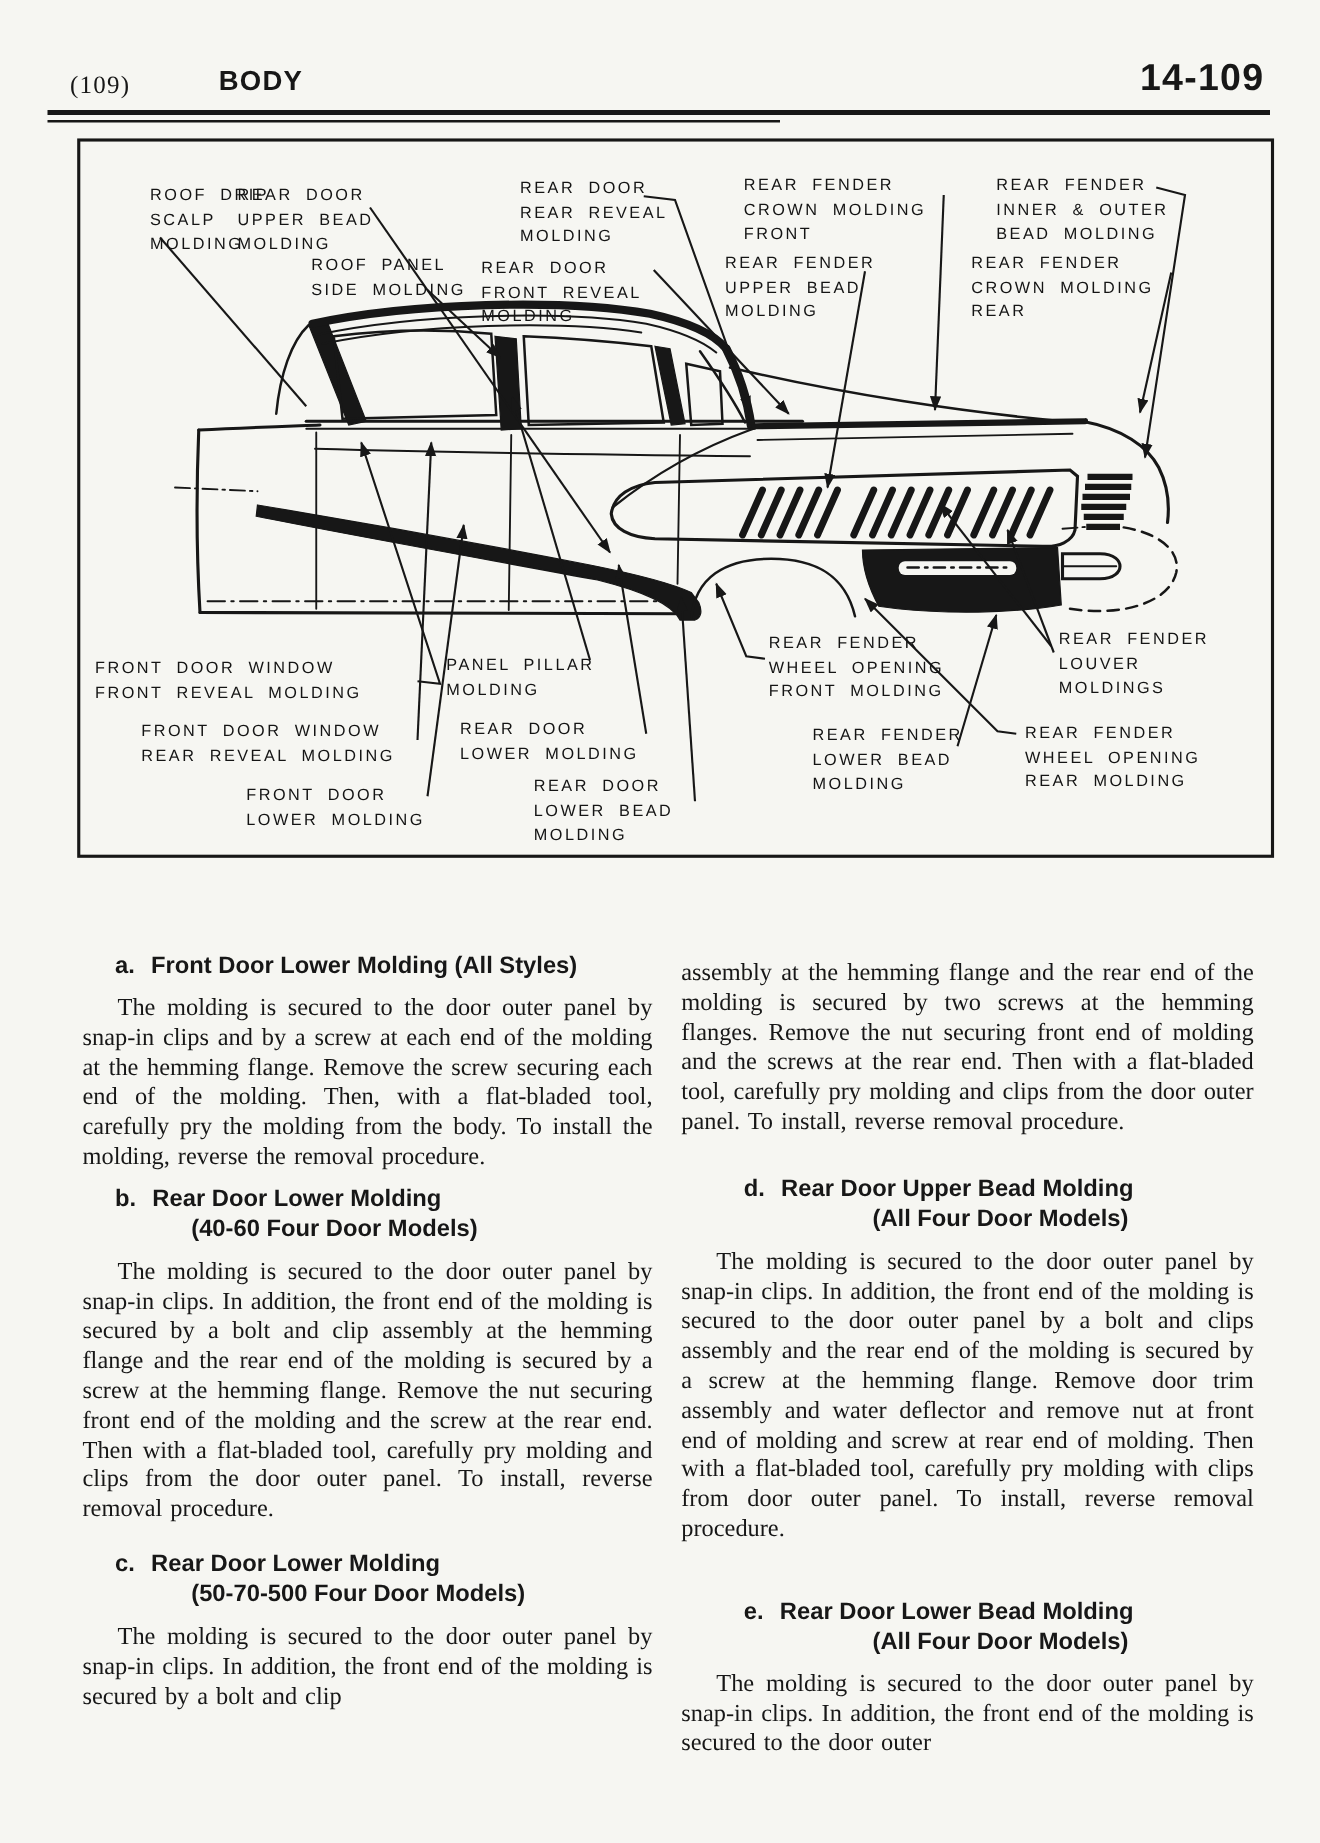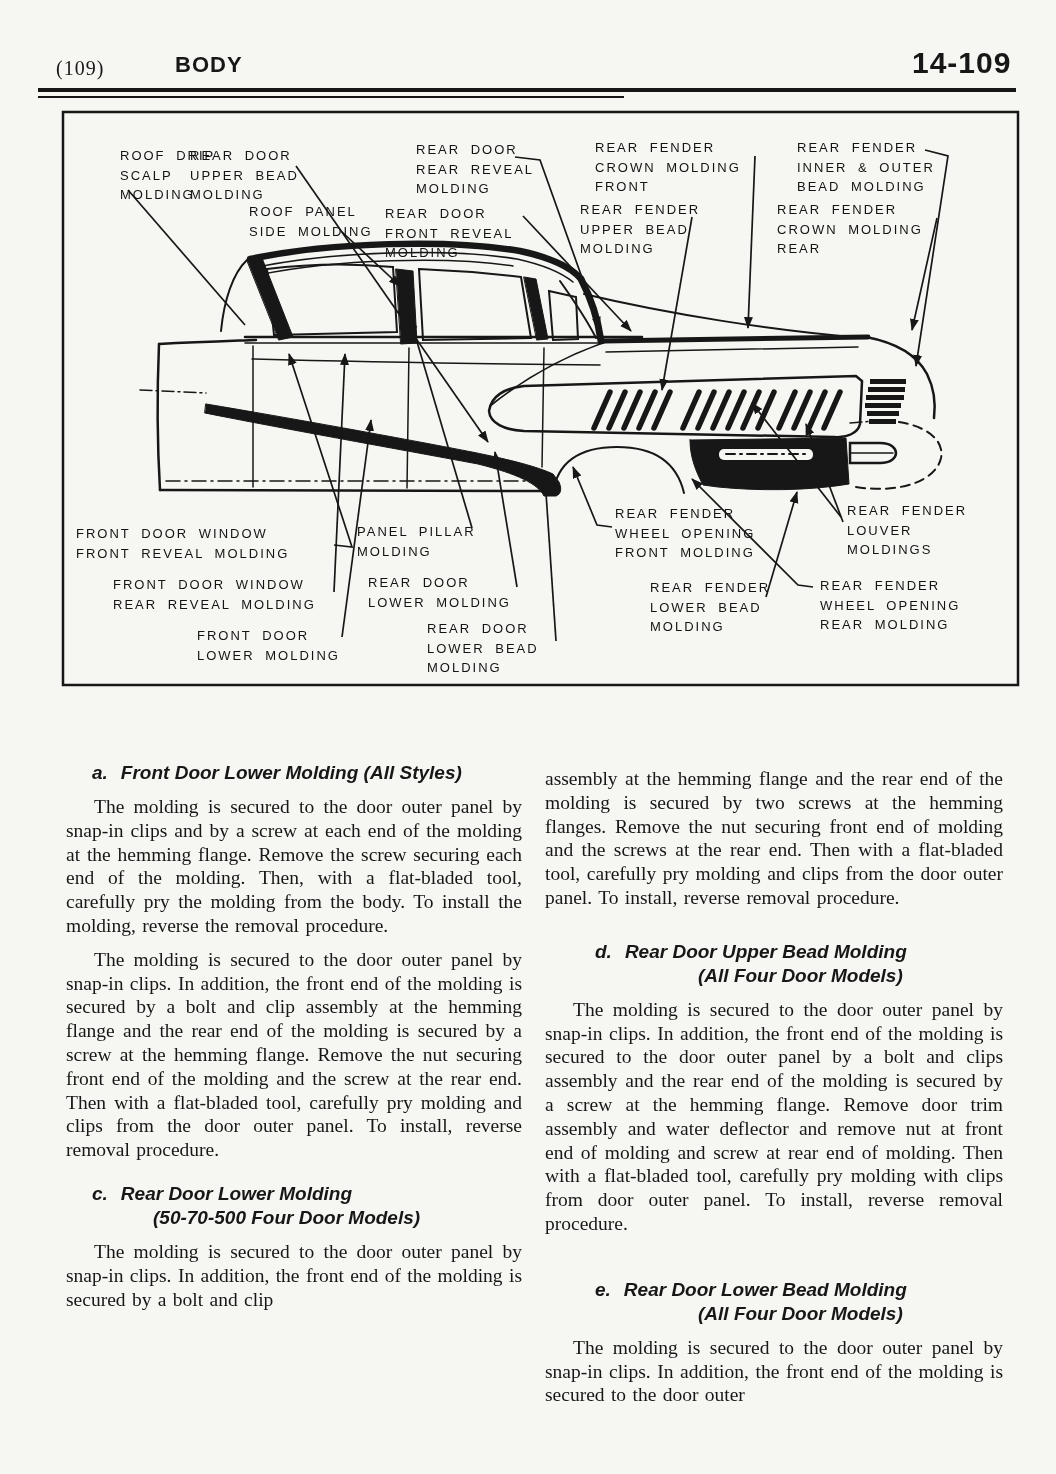--- a/index.html
+++ b/index.html
@@ -18,21 +18,21 @@
   .fig-svg{position:absolute;left:0;top:0;width:1056px;height:740px;}
   .callout{position:absolute;font-family:"Liberation Sans",sans-serif;font-size:13px;line-height:1.5;letter-spacing:2px;word-spacing:5px;white-space:pre-line;color:#141414;}
   .fig-caption{position:absolute;left:160px;top:707px;width:840px;text-align:center;font-family:"Liberation Sans",sans-serif;font-weight:bold;font-size:15.5px;letter-spacing:.4px;}
 
   
   .col{position:absolute;font-size:19.5px;line-height:23.8px;}
   .col-left{left:66px;top:755px;width:456px;}
   .col-right{left:545px;top:752px;width:458px;}
   .body-text{margin:10px 0 0 0;text-align:justify;word-spacing:1.5px;}
   .body-text.indent{text-indent:28px;}
-  .section-head{font-family:"Liberation Sans",sans-serif;font-weight:bold;font-size:19px;line-height:24px;font-style:italic;}
+  .section-head{font-family:"Liberation Sans",sans-serif;font-weight:bold;font-size:19px;line-height:24px;}
   .col-left .section-head{margin:10px 0 0 26px;}
   .col-right .section-head{margin:30px 0 0 50px;}
   .col-left .sec-sub{margin-left:61px;}
   .col-right .sec-sub{margin-left:103px;}
   .sec-label{margin-right:13px;}
   .first-head{margin-top:6px !important;}
   .ehead{margin-top:42px !important;}
 </style>
 </head>
 <body>
@@ -210,20 +210,24 @@
 WHEEL OPENING
 REAR MOLDING</div>
 
 
   <div class="col col-left">
     <div class="section-head first-head">
       <span class="sec-label">a.</span><span>Front Door Lower Molding (All Styles)</span>
     </div>
     <p class="body-text indent">The molding is secured to the door outer panel by snap-in clips and by a screw at each end of the molding at the hemming flange. Remove the screw securing each end of the molding. Then, with a flat-bladed tool, carefully pry the molding from the body. To install the molding, reverse the removal procedure.</p>
 
+    <div class="section-head">
+      <span class="sec-label">b.</span><span>Rear Door Lower Molding</span>
+      <div class="sec-sub">(40-60 Four Door Models)</div>
+    </div>
     <p class="body-text indent">The molding is secured to the door outer panel by snap-in clips. In addition, the front end of the molding is secured by a bolt and clip assembly at the hemming flange and the rear end of the molding is secured by a screw at the hemming flange. Remove the nut securing front end of the molding and the screw at the rear end. Then with a flat-bladed tool, carefully pry molding and clips from the door outer panel. To install, reverse removal procedure.</p>
 
     <div class="section-head" style="margin-top:20px;">
       <span class="sec-label">c.</span><span>Rear Door Lower Molding</span>
       <div class="sec-sub">(50-70-500 Four Door Models)</div>
     </div>
     <p class="body-text indent">The molding is secured to the door outer panel by snap-in clips. In addition, the front end of the molding is secured by a bolt and clip</p>
   </div>
 
   <div class="col col-right">

